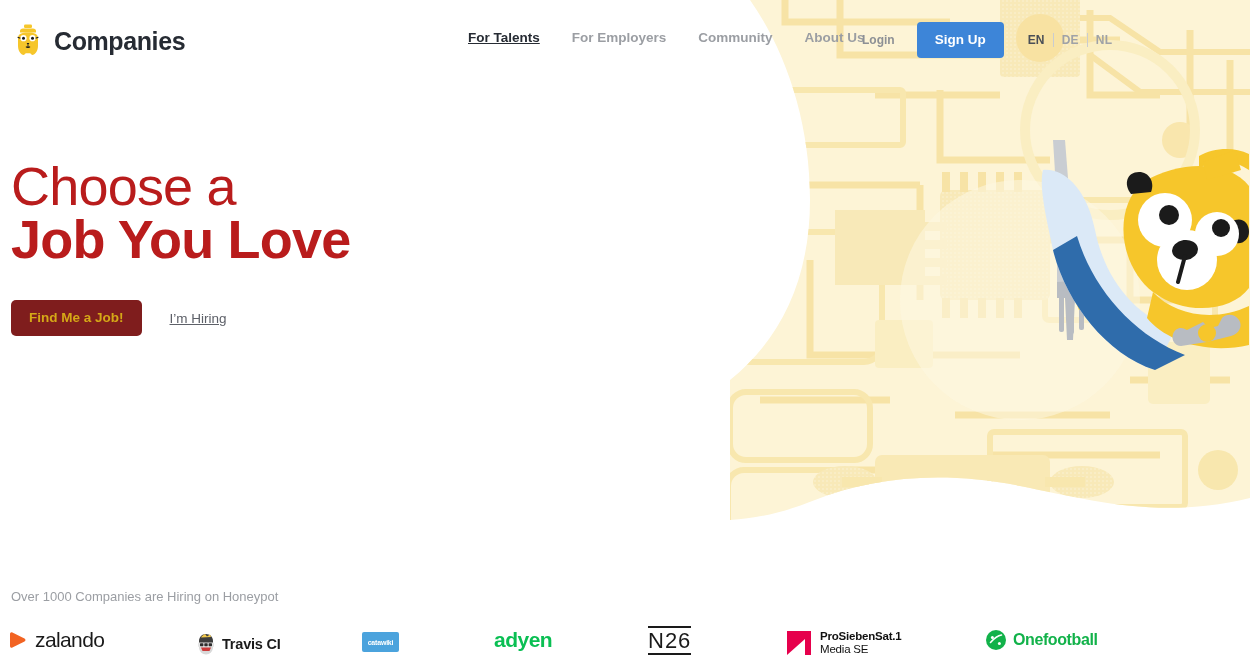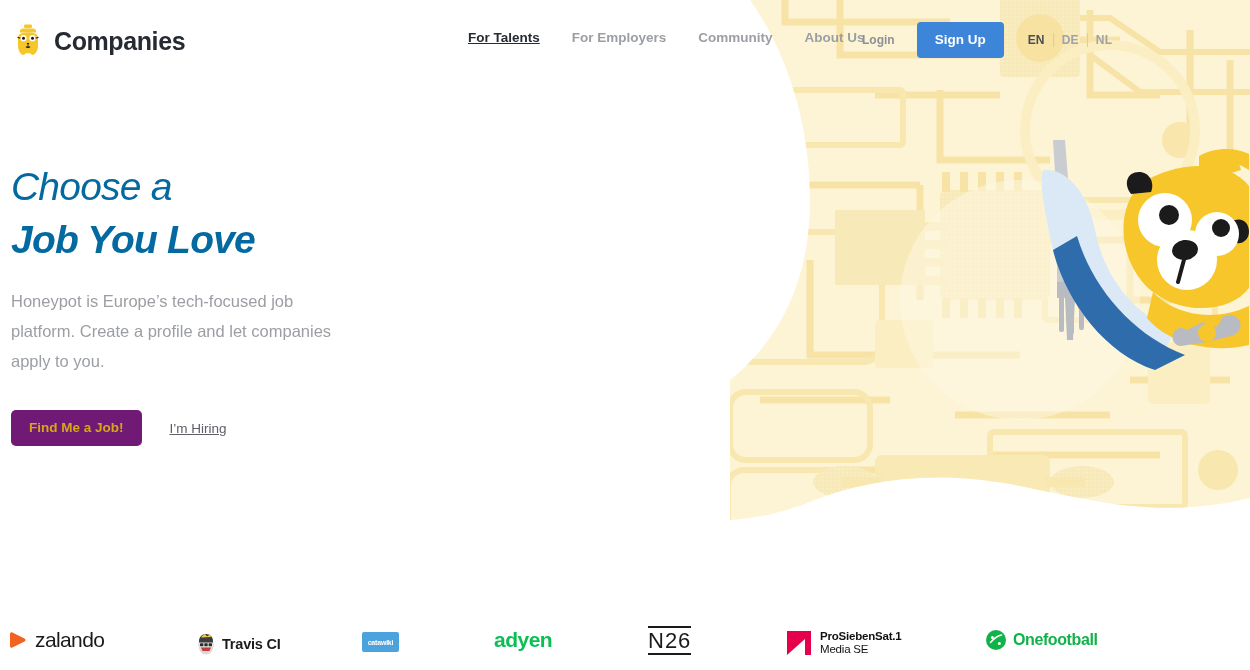--- a/index.html
+++ b/index.html
@@ -67,34 +67,33 @@
     font-size: 12px; font-weight: bold; color: #9fa2a7;
     padding: 0 8px; cursor:pointer; letter-spacing: 0.2px;
   }
   .lang:first-child { padding-left: 0; }
   .lang.active { color: #4a4f57; }
   .lang-sep { width:1px; height:14px; background:#c9ccd1; }
 
   
   .hero-copy { position: absolute; left: 11px; top: 160px; width: 420px; z-index: 15; }
   .headline {
-    color: #0369a1; font-size: 39px; line-height: 53px;
+    color: #b91c1c; font-size: 54px; line-height: 53px;
     letter-spacing: -0.8px;
-    font-style: italic;
   }
   .headline .l1 { font-weight: 300; display:block; }
   .headline .l2 { font-weight: bold; display:block; }
   .subcopy {
     margin-top: 20px;
     color: #9b9ea3; font-size: 16.5px; line-height: 30px;
     max-width: 350px; font-weight: 400;
   }
   .cta-row { margin-top: 34px; display:flex; align-items:center; }
   .cta-primary {
-    background: #701a75; color: #d5a817; border:none; border-radius: 5px;
+    background: #7f1d1d; color: #d5a817; border:none; border-radius: 5px;
     font-family:"Liberation Sans",sans-serif;
     font-size: 13.5px; font-weight: bold; padding: 0 18px; height: 36px;
     line-height:36px; cursor:pointer;
   }
   .cta-secondary {
     margin-left: 28px; font-size: 13.5px; color:#5d6068;
     text-decoration: underline; cursor:pointer; font-weight:500;
   }
 
   
@@ -328,27 +327,27 @@
         <span class="lang">NL</span>
       </div>
     </div>
   </div>
 
   <div class="hero-copy">
     <h1 class="headline">
       <span class="l1">Choose a</span>
       <span class="l2">Job You Love</span>
     </h1>
-    <p class="subcopy">Honeypot is Europe’s tech-focused job platform. Create a profile and let companies apply to you.</p>
     <div class="cta-row">
       <button class="cta-primary">Find Me a Job!</button>
       <a class="cta-secondary">I’m Hiring</a>
     </div>
   </div>
 
+  <div class="companies-label">Over 1000 Companies are Hiring on Honeypot</div>
 
   <div class="logos">
 
     <div class="logo-item zalando">
       <svg width="20" height="20" viewBox="0 0 20 20" xmlns="http://www.w3.org/2000/svg">
         <path d="M 2 4 C 2 2.6 3.2 1.8 4.4 2.4 L 16.5 8.6 C 17.8 9.3 17.8 10.7 16.5 11.4 L 4.4 17.6 C 3.2 18.2 2 17.4 2 16 Z" fill="#f26322"></path>
       </svg>
       <span class="zalando-txt">zalando</span>
     </div>
 

